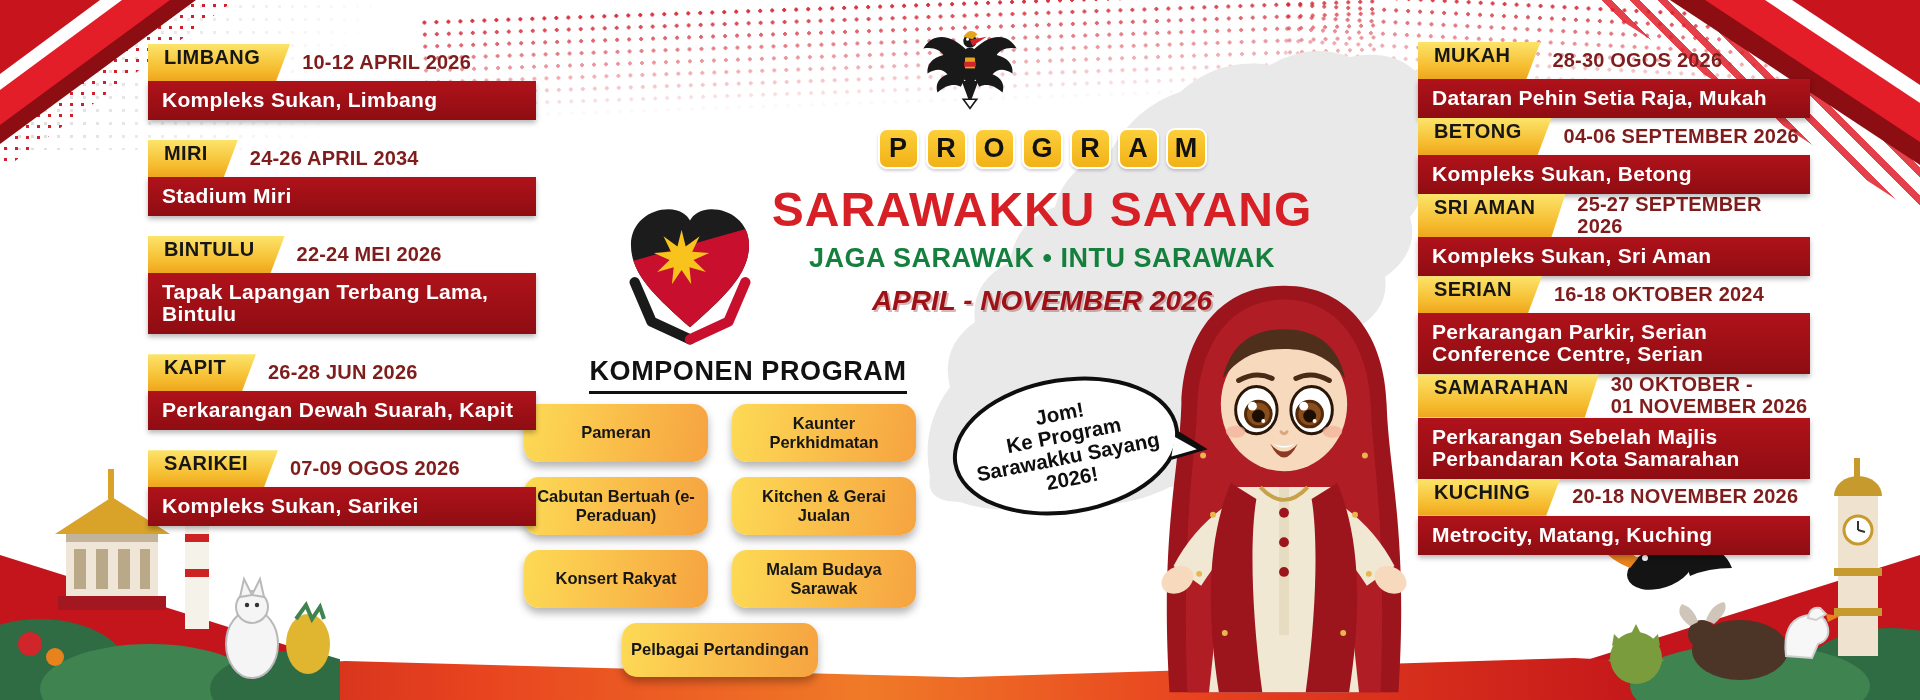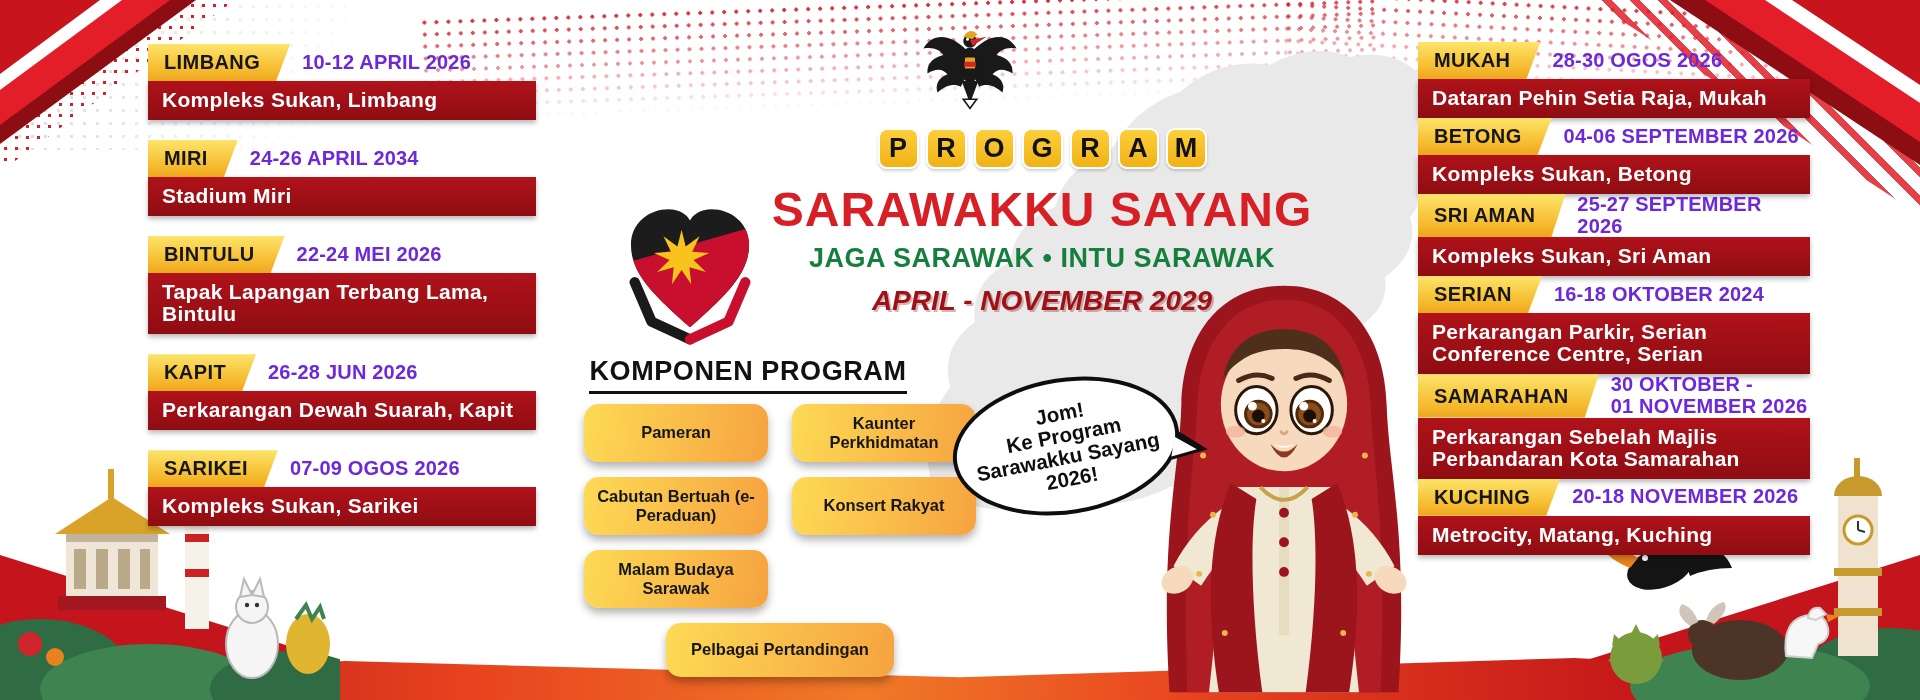--- a/index.html
+++ b/index.html
@@ -49,28 +49,28 @@
     background:linear-gradient(90deg,#b5121a,#e8441f 25%,#f07a28 45%,#e8441f 62%,#c01319 88%);
     clip-path:polygon(0 62%, 18% 28%, 50% 58%, 82% 22%, 100% 55%, 100% 100%, 0 100%); }
   
   .map-sil { position:absolute; left:880px; top:42px; width:600px; height:480px; z-index:1; }
   
   .events { position:absolute; z-index:6; display:flex; flex-direction:column; }
   .events-left  { left:148px;  top:44px; width:388px; gap:20px; }
   .events-right { left:1418px; top:42px; width:392px; gap:0; }
   .event-top { display:flex; align-items:stretch; min-height:37px; }
   .chip {
-    display:flex; align-items:center; padding:2px 30px 2px 16px;
+    display:flex; align-items:flex-start; padding:2px 30px 2px 16px;
     background:linear-gradient(180deg,#fce46a 0%, #f6bb2e 70%, #eda61f 100%);
     clip-path:polygon(0 0, 100% 0, calc(100% - 14px) 100%, 0 100%);
     font-size:20px; font-weight:bold; color:#161616; letter-spacing:.4px; white-space:nowrap;
   }
   .date {
     flex:1; display:flex; align-items:center; padding-left:12px;
-    font-size:20px; font-weight:bold; color:#6d28d9; letter-spacing:.2px;
+    font-size:20px; font-weight:bold; color:#7f1d1d; letter-spacing:.2px;
     line-height:1.08; white-space:pre-line;
   }
   .venue {
     background:linear-gradient(180deg,#b0121a 0%, #8e0d12 100%);
     box-shadow:0 3px 5px rgba(0,0,0,.28);
     color:#ffffff; font-size:21px; font-weight:bold; letter-spacing:.3px;
     padding:8px 14px 9px; line-height:1.05;
   }
   
   .crest { position:absolute; left:920px; top:12px; width:100px; height:112px; z-index:5; }
@@ -86,30 +86,30 @@
   .main-title { margin-top:13px; font-size:48px; font-weight:bold; color:#d71f26; letter-spacing:1px; white-space:nowrap; }
   .tagline { margin-top:6px; font-size:27px; font-weight:bold; color:#15803d; letter-spacing:.5px; white-space:nowrap; }
   .period { margin-top:11px; font-size:28px; font-weight:bold; font-style:italic; color:#9e1116;
     text-shadow:2px 2px 0 rgba(125,10,14,.3); white-space:nowrap; }
   
   .heart-logo { position:absolute; left:610px; top:196px; width:160px; height:150px; z-index:5; }
   
   .komponen-head-wrap { position:absolute; left:552px; top:356px; width:392px; text-align:center; z-index:6; }
   .komponen-head { display:inline-block; font-size:27px; font-weight:bold; color:#111;
     letter-spacing:.6px; border-bottom:3.5px solid #111; padding-bottom:4px; white-space:nowrap; }
-  .comp-grid { position:absolute; left:584px; top:404px; z-index:6;
+  .comp-grid { position:absolute; left:524px; top:404px; z-index:6;
     display:grid; grid-template-columns:184px 184px; column-gap:24px; row-gap:15px; }
   .comp-btn {
     min-height:58px; border:none; border-radius:15px; padding:6px 8px;
     background:linear-gradient(100deg,#fdda55 0%, #f6a340 100%);
     box-shadow:0 5px 8px rgba(0,0,0,.3);
     font-family:"Liberation Sans",sans-serif; font-size:16.5px; font-weight:bold; color:#161616;
     line-height:1.18; text-align:center; display:flex; align-items:center; justify-content:center;
   }
-  .comp-btn:last-child { grid-column:1 / -1; justify-self:center; width:228px; min-height:54px; }
+  .comp-btn:last-child { grid-column:1 / -1; justify-self:center; width:196px; min-height:54px; }
   
   .bubble { position:absolute; left:952px; top:378px; width:228px; height:136px; z-index:8;
     transform:rotate(-9deg); }
   .bubble-body { position:absolute; inset:0; background:#fff; border:4px solid #0e0e0e; border-radius:50%;
     display:flex; align-items:center; justify-content:center; }
   .bubble-text { font-size:20.5px; font-weight:bold; color:#0e0e0e; text-align:center;
     line-height:1.08; white-space:pre-line; transform:rotate(-2deg); }
   .tail-outer { position:absolute; right:-26px; top:74px; width:0; height:0;
     border-top:14px solid transparent; border-bottom:16px solid transparent; border-left:34px solid #0e0e0e;
     transform:rotate(18deg); }
@@ -208,35 +208,38 @@
         </div>
         <div class="tile">
           <span>A</span>
         </div>
         <div class="tile">
           <span>M</span>
         </div>
       </div>
     <div class="main-title">SARAWAKKU SAYANG</div>
     <div class="tagline">JAGA SARAWAK • INTU SARAWAK</div>
-    <div class="period">APRIL - NOVEMBER 2029</div>
+    <div class="period">APRIL - NOVEMBER 2026</div>
   </div>
 
   <div class="komponen-head-wrap">
     <span class="komponen-head">KOMPONEN PROGRAM</span>
   </div>
   <div class="comp-grid">
       <div class="comp-btn">
         <span>Pameran</span>
       </div>
       <div class="comp-btn">
         <span>Kaunter Perkhidmatan</span>
       </div>
       <div class="comp-btn">
         <span>Cabutan Bertuah (e-Peraduan)</span>
+      </div>
+      <div class="comp-btn">
+        <span>Kitchen &amp; Gerai Jualan</span>
       </div>
       <div class="comp-btn">
         <span>Konsert Rakyat</span>
       </div>
       <div class="comp-btn">
         <span>Malam Budaya Sarawak</span>
       </div>
       <div class="comp-btn">
         <span>Pelbagai Pertandingan</span>
       </div>

